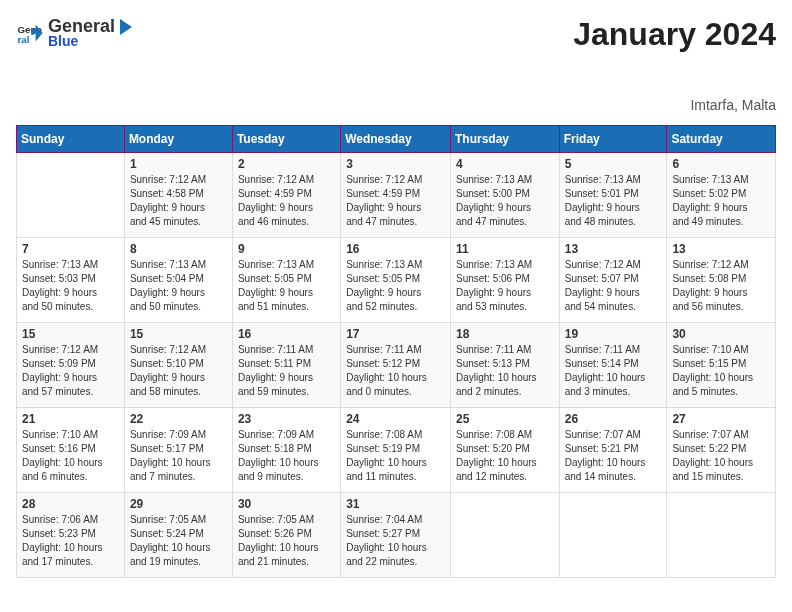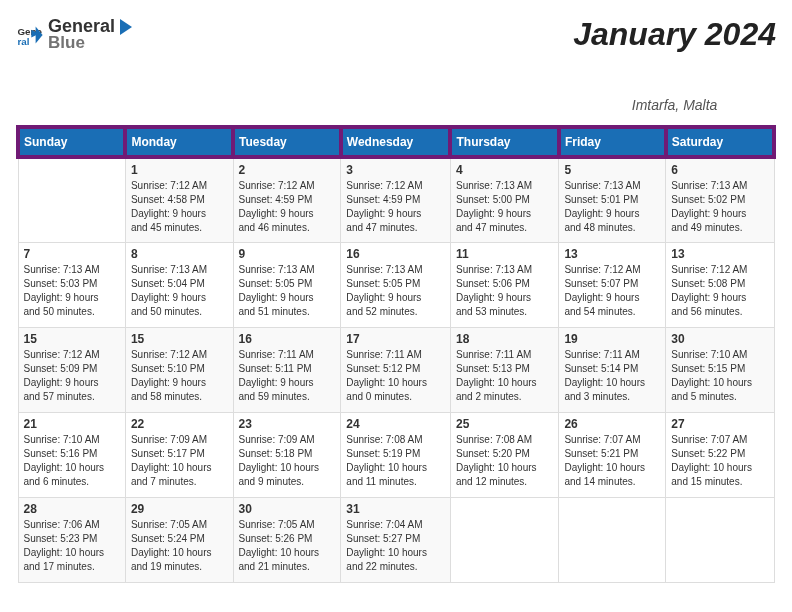--- a/index.html
+++ b/index.html
@@ -18,21 +18,21 @@
     }
     .logo {
       display: flex;
       align-items: center;
       gap: 4px;
     }
     .logo-icon {
       width: 28px;
       height: 28px;
     }
-    .title-block { text-align: center; font-style: italic; }
+    .title-block { text-align: right; }
     .month-title {
       font-size: 32px;
       font-weight: bold;
       color: #222;
     }
     .location {
       font-size: 14px;
       color: #555;
       margin-top: 44px;
     }
@@ -41,21 +41,21 @@
       border-collapse: collapse;
       font-size: 11px;
     }
     thead tr th {
       background: #1a6eb5;
       color: #fff;
       padding: 6px 4px;
       text-align: left;
       font-size: 12px;
       font-weight: bold;
-      border: 4px solid #701a75;
+      border: 1px solid #701a75;
     }
     tbody tr td {
       border: 1px solid #ddd;
       vertical-align: top;
       padding: 4px 5px;
       height: 85px;
       width: 113px;
       color: #333;
     }
     tbody tr:nth-child(odd) td {
@@ -88,21 +88,21 @@
       <polygon points="28,8 38,20 28,32" fill="#1a6eb5"></polygon>
       <text x="22" y="22" font-size="13" font-weight="bold" fill="#1a6eb5">▶</text>
     </svg>
     <div>
       <div style="display:flex; align-items:center; gap:0px">
         <span style="font-size:18px; font-weight:bold; color:#333;">General</span>
         <svg width="20" height="20" viewBox="0 0 20 20" style="margin-left:1px; margin-right:1px">
           <polygon points="4,2 16,10 4,18" fill="#1a6eb5"></polygon>
         </svg>
       </div>
-      <div style="font-size:17px; font-weight:bold; color:#737373; margin-top:-4px;">Blue</div>
+      <div style="font-size:14px; font-weight:bold; color:#1d4ed8; margin-top:-4px;">Blue</div>
     </div>
   </div>
   <div class="title-block">
     <div class="month-title">January 2024</div>
     <div class="location">Imtarfa, Malta</div>
   </div>
 </div>
 
 <table>
   <thead>

